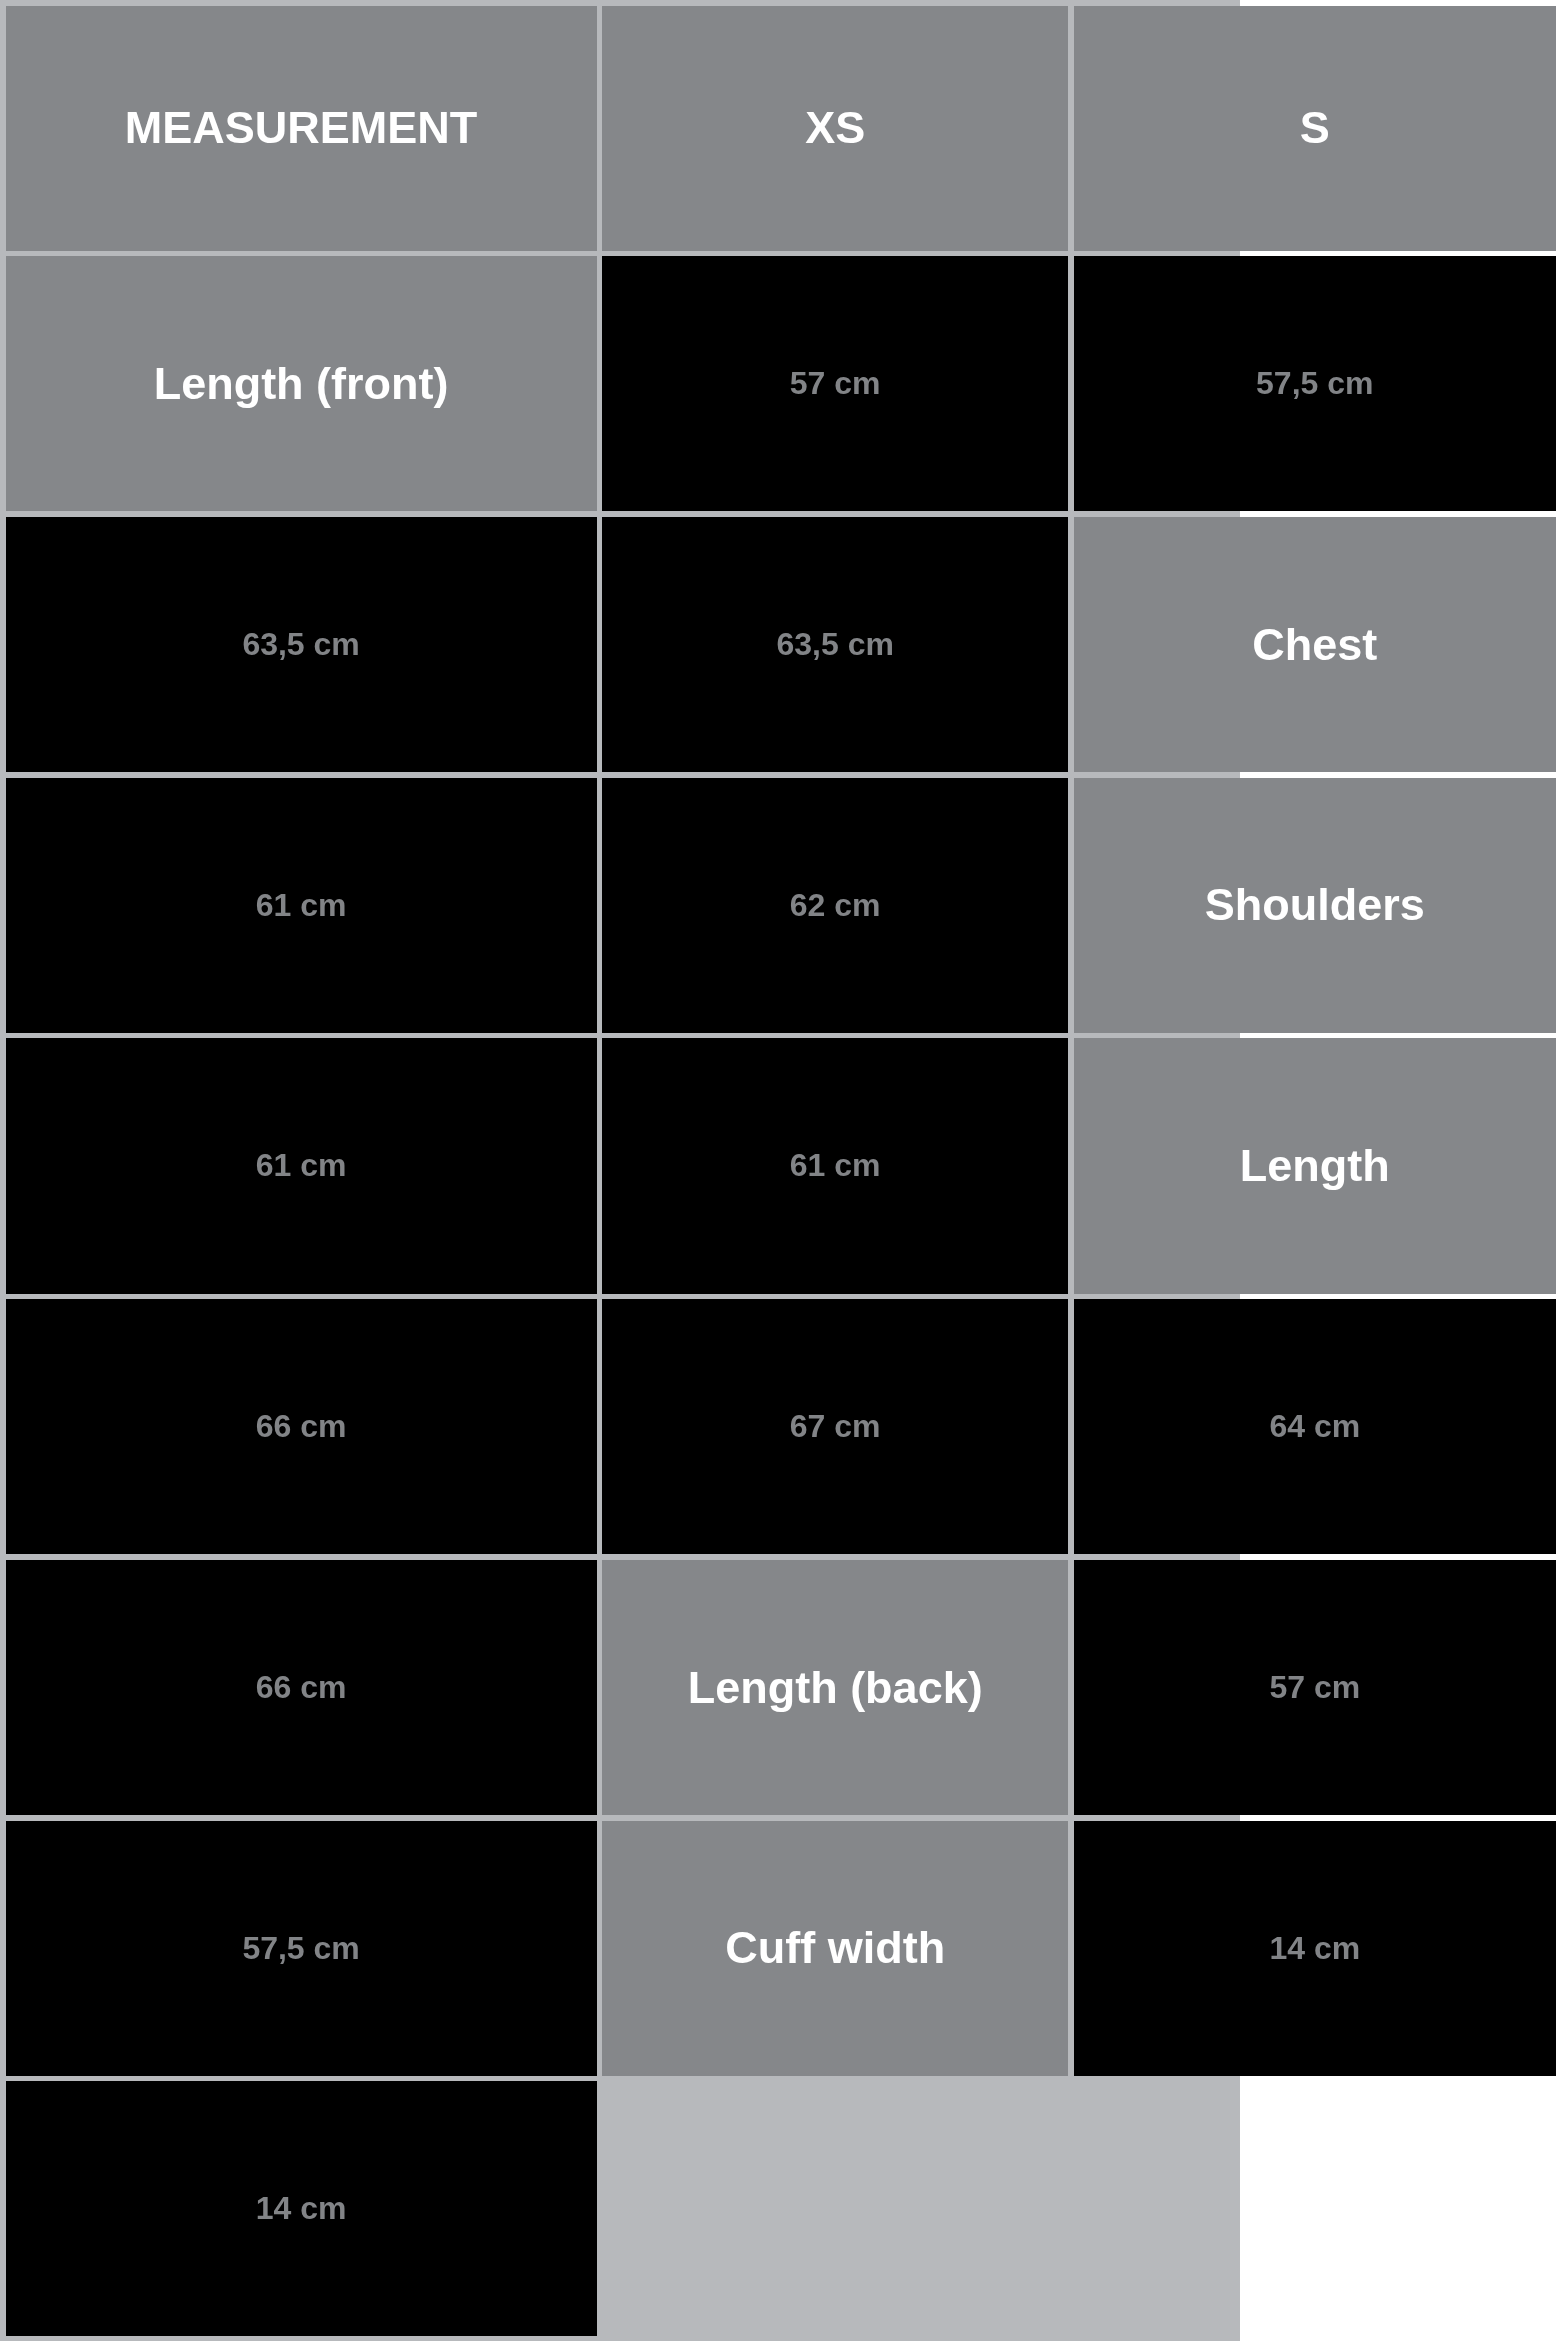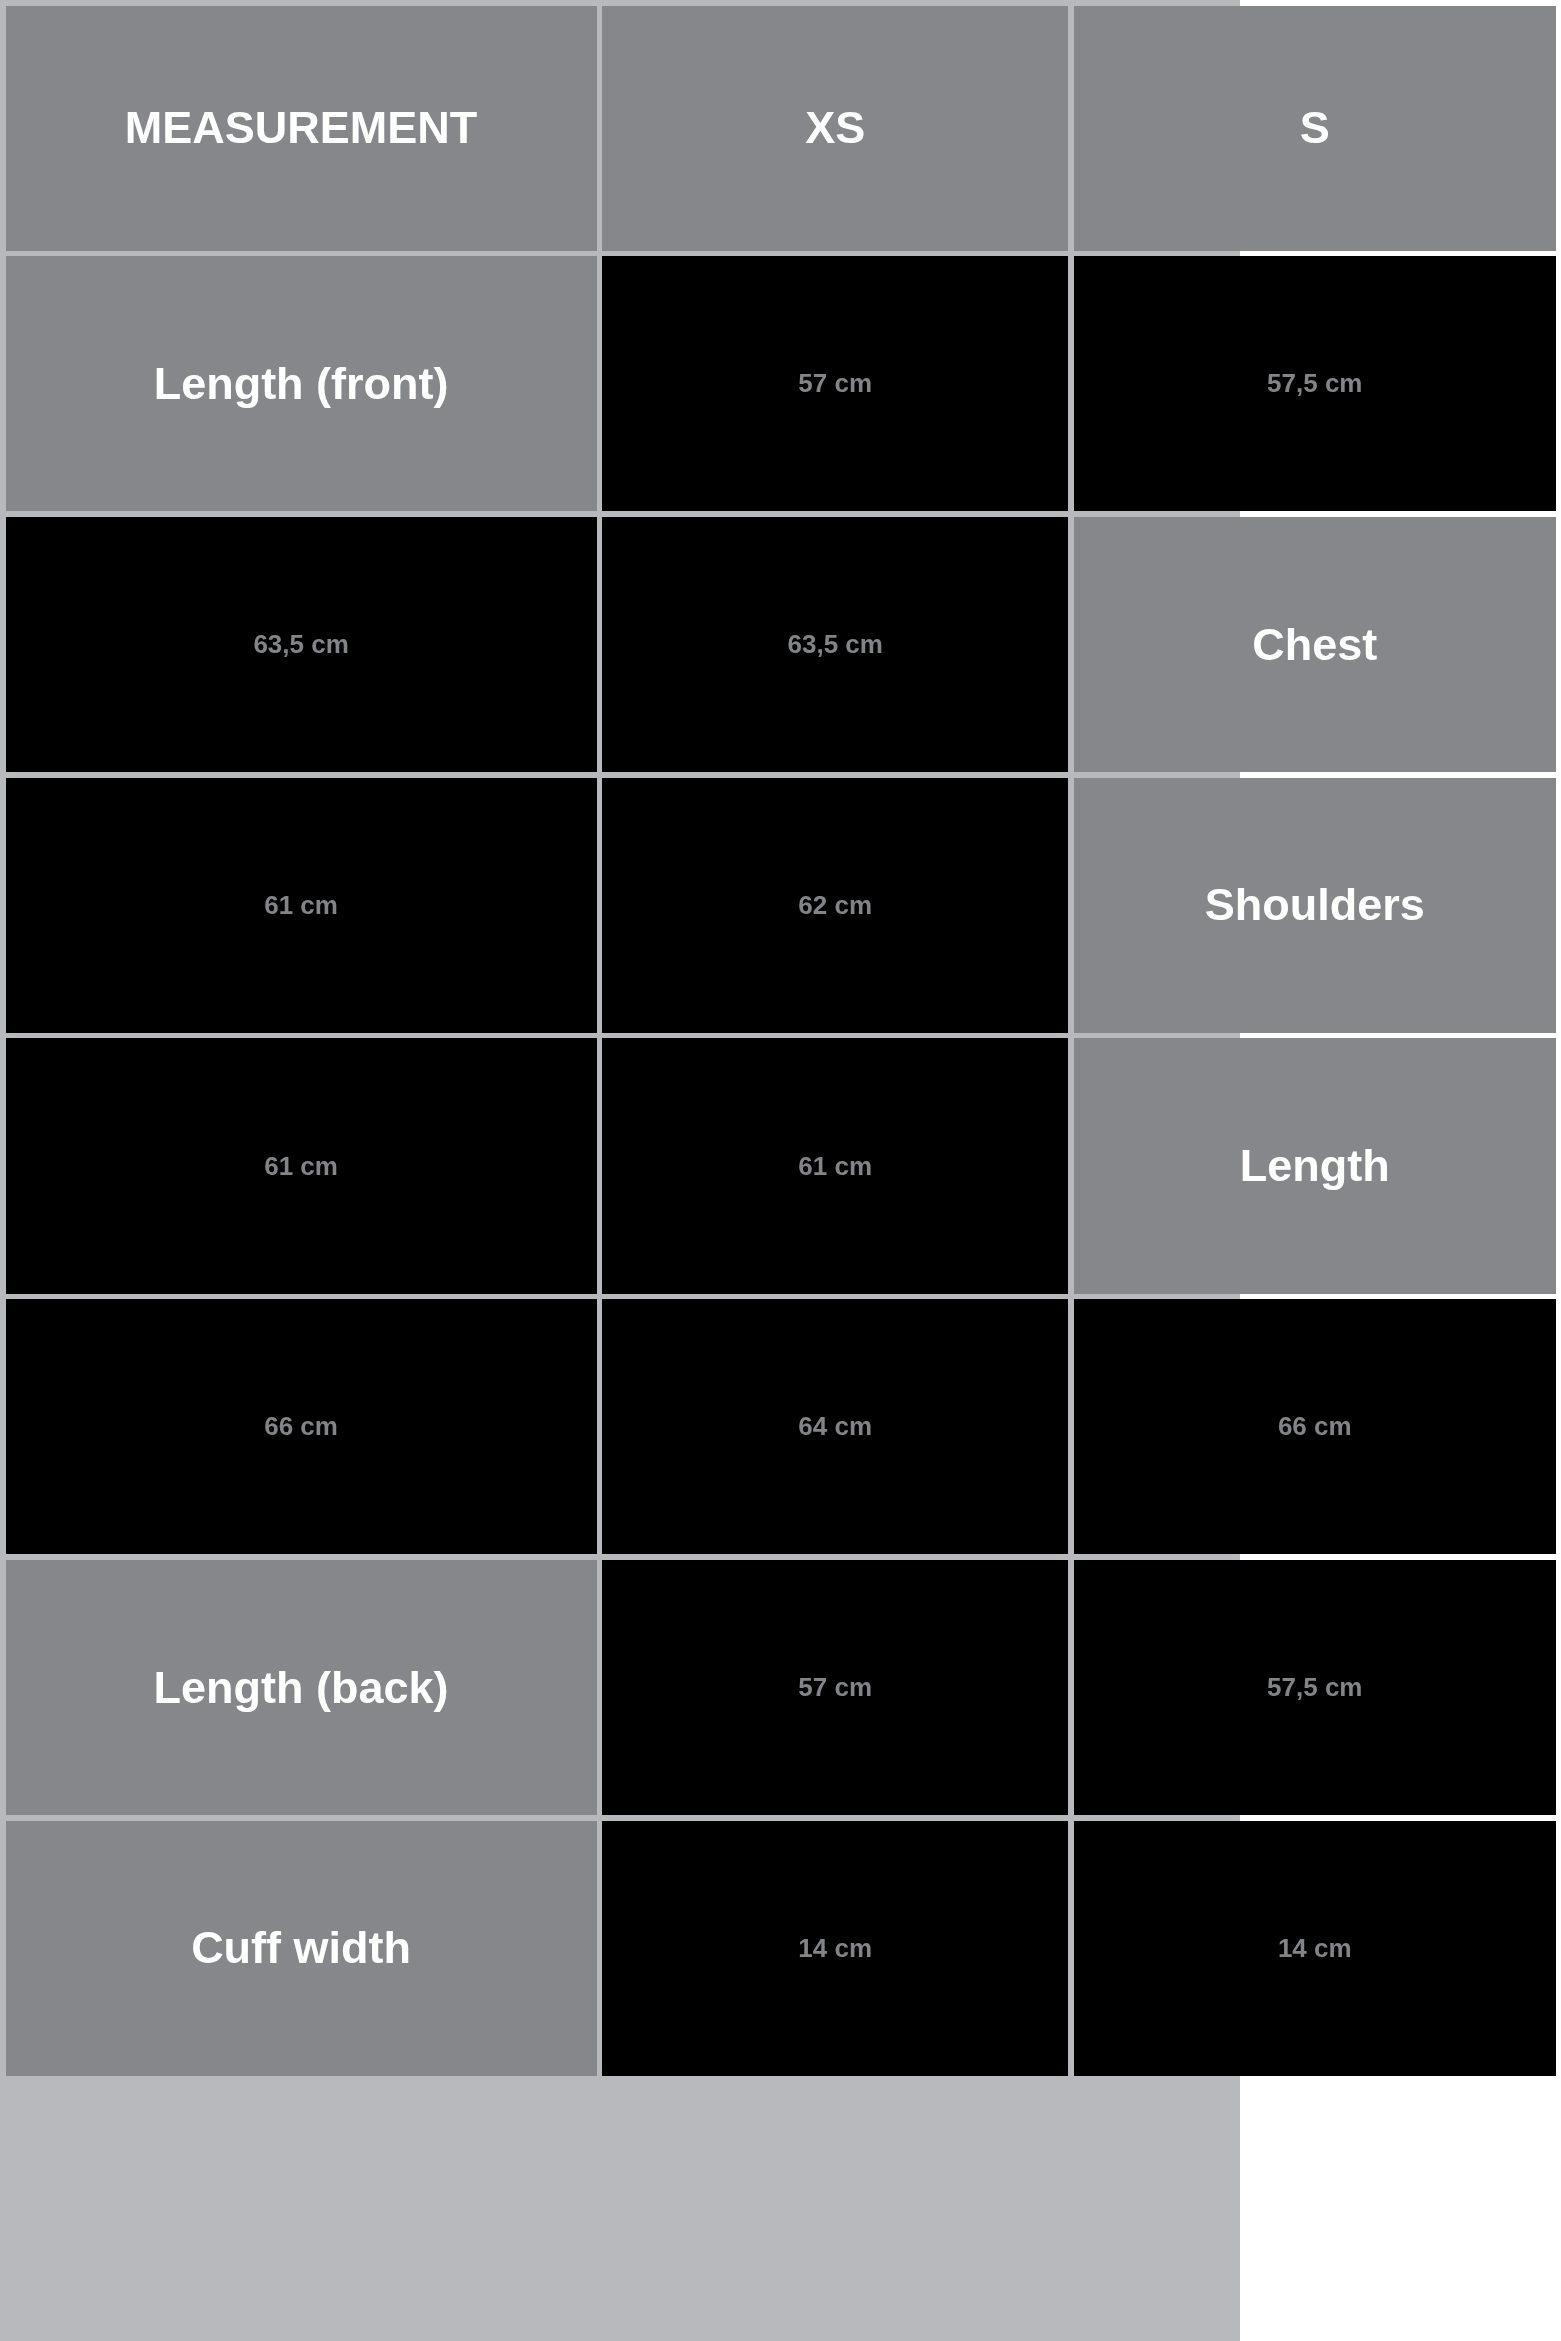--- a/index.html
+++ b/index.html
@@ -35,21 +35,21 @@
     line-height: 1.1;
   }
   .cell--label {
     background: var(--label-cell-bg);
     color: var(--label-text);
     font-size: 45px;
   }
   .cell--value {
     background: var(--value-cell-bg);
     color: var(--value-text);
-    font-size: 26px;
+    font-size: 32px;
   }
 </style>
 </head>
 <body>
 
 <div class="size-chart">
 
   <div class="cell cell--label">MEASUREMENT</div>
   <div class="cell cell--label">XS</div>
   <div class="cell cell--label">S</div>
@@ -64,20 +64,21 @@
   <div class="cell cell--label">Chest</div>
   <div class="cell cell--value">61 cm</div>
   <div class="cell cell--value">62 cm</div>
 
   <div class="cell cell--label">Shoulders</div>
   <div class="cell cell--value">61 cm</div>
   <div class="cell cell--value">61 cm</div>
 
   <div class="cell cell--label">Length</div>
   <div class="cell cell--value">66 cm</div>
+  <div class="cell cell--value">67 cm</div>
 
   <div class="cell cell--value">64 cm</div>
   <div class="cell cell--value">66 cm</div>
 
   <div class="cell cell--label">Length (back)</div>
   <div class="cell cell--value">57 cm</div>
   <div class="cell cell--value">57,5 cm</div>
 
   <div class="cell cell--label">Cuff width</div>
   <div class="cell cell--value">14 cm</div>

